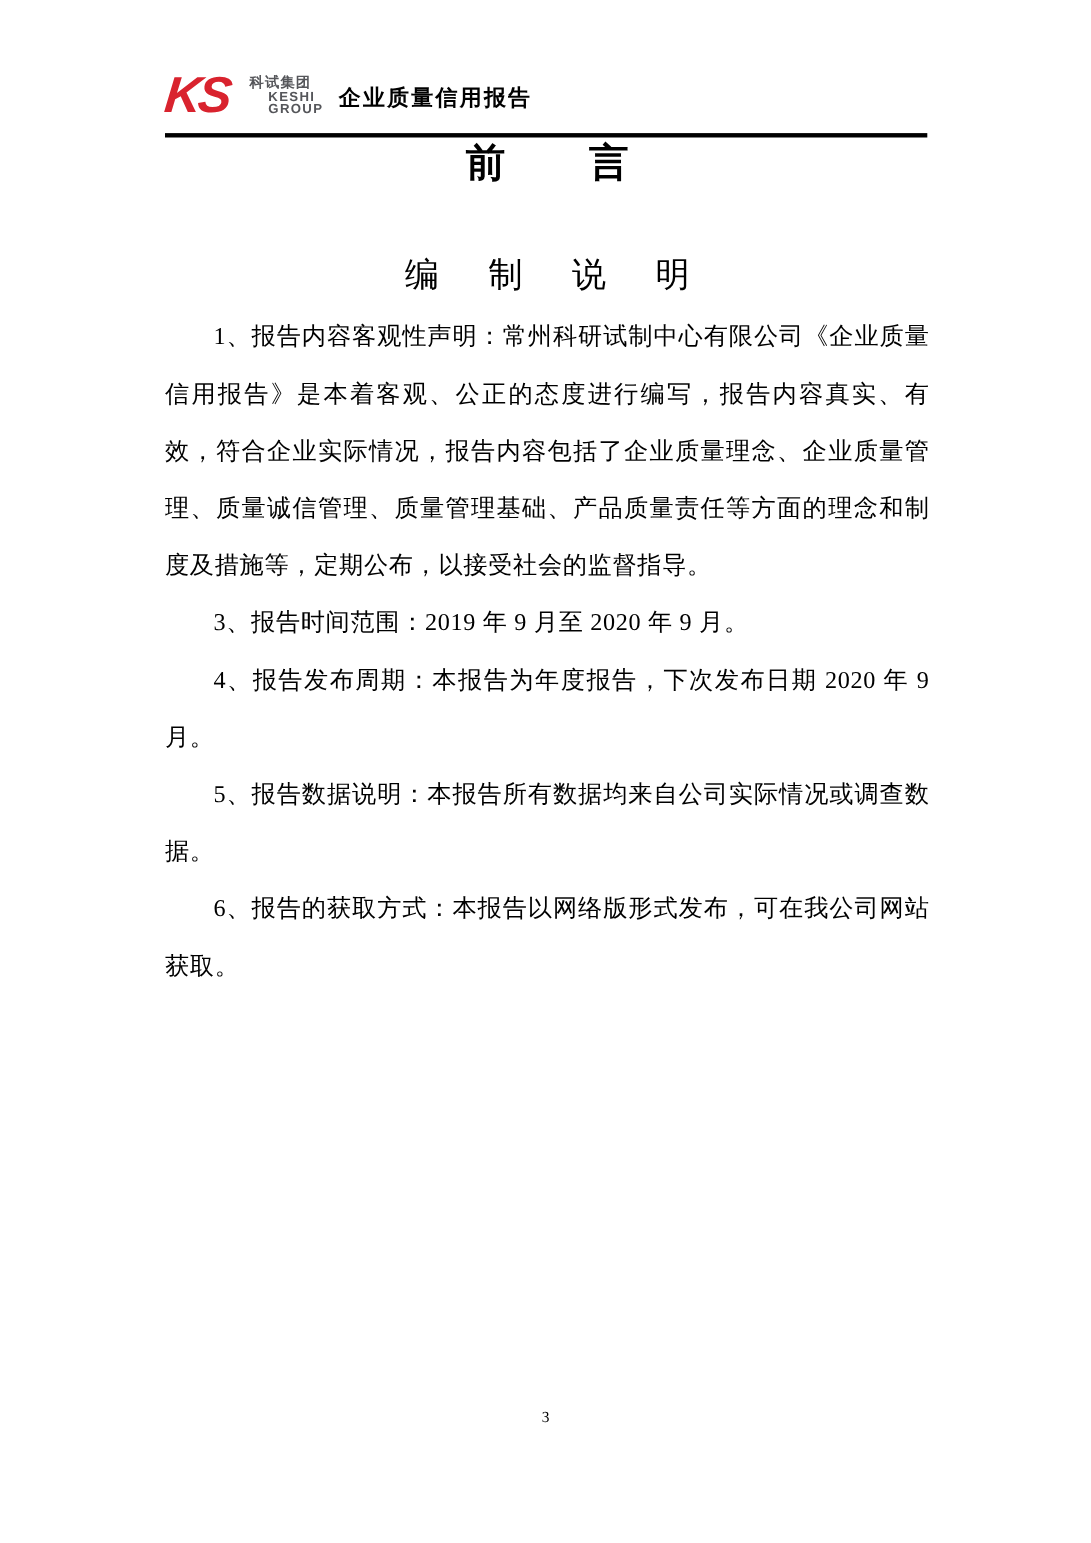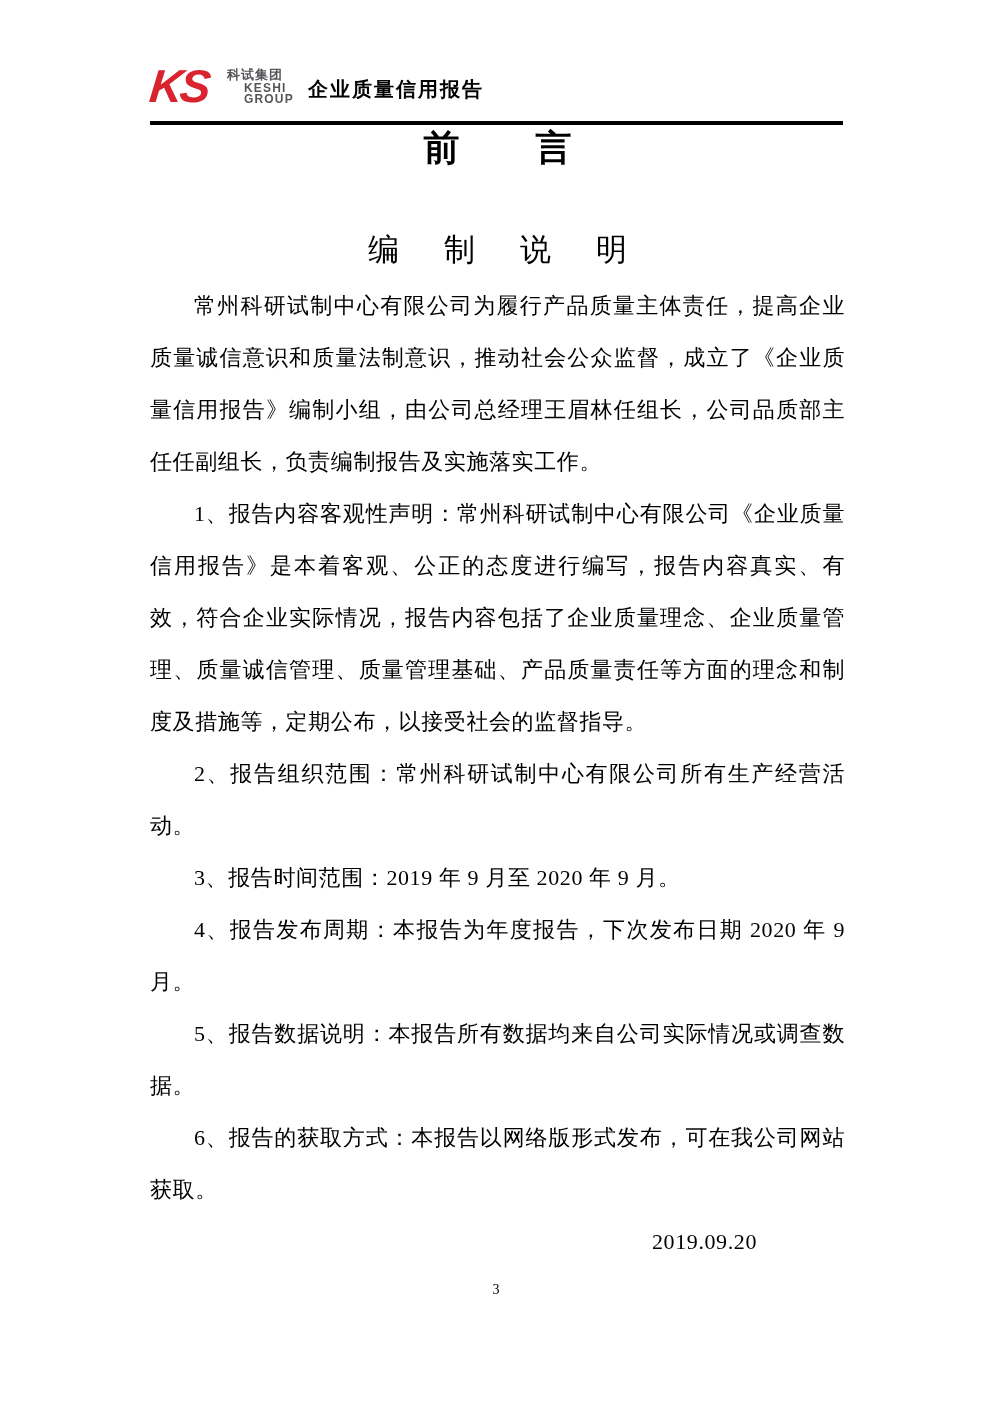--- a/index.html
+++ b/index.html
@@ -159,25 +159,22 @@
   </div>
 
   <div class="section-heading">
     <span>编</span>
     <span>制</span>
     <span>说</span>
     <span>明</span>
   </div>
 
   <div class="body-text">
-    <p>常州科研试制中心有限公司为履行产品质量主体责任，提高企业质量诚信意识和质量法制意识，推动社会公众监督，成立了《企业质量信用报告》编制小组，由公司总经理王眉林任组长，公司品质部主任任副组长，负责编制报告及实施落实工作。</p>
     <p>1、报告内容客观性声明：常州科研试制中心有限公司《企业质量信用报告》是本着客观、公正的态度进行编写，报告内容真实、有效，符合企业实际情况，报告内容包括了企业质量理念、企业质量管理、质量诚信管理、质量管理基础、产品质量责任等方面的理念和制度及措施等，定期公布，以接受社会的监督指导。</p>
-    <p>2、报告组织范围：常州科研试制中心有限公司所有生产经营活动。</p>
     <p>3、报告时间范围：2019 年 9 月至 2020 年 9 月。</p>
     <p>4、报告发布周期：本报告为年度报告，下次发布日期 2020 年 9 月。</p>
     <p>5、报告数据说明：本报告所有数据均来自公司实际情况或调查数据。</p>
     <p>6、报告的获取方式：本报告以网络版形式发布，可在我公司网站获取。</p>
-    <p class="date-line">2019.09.20</p>
   </div>
 
   <div class="page-number">3</div>
 
 </div>
 
 </body></html>

